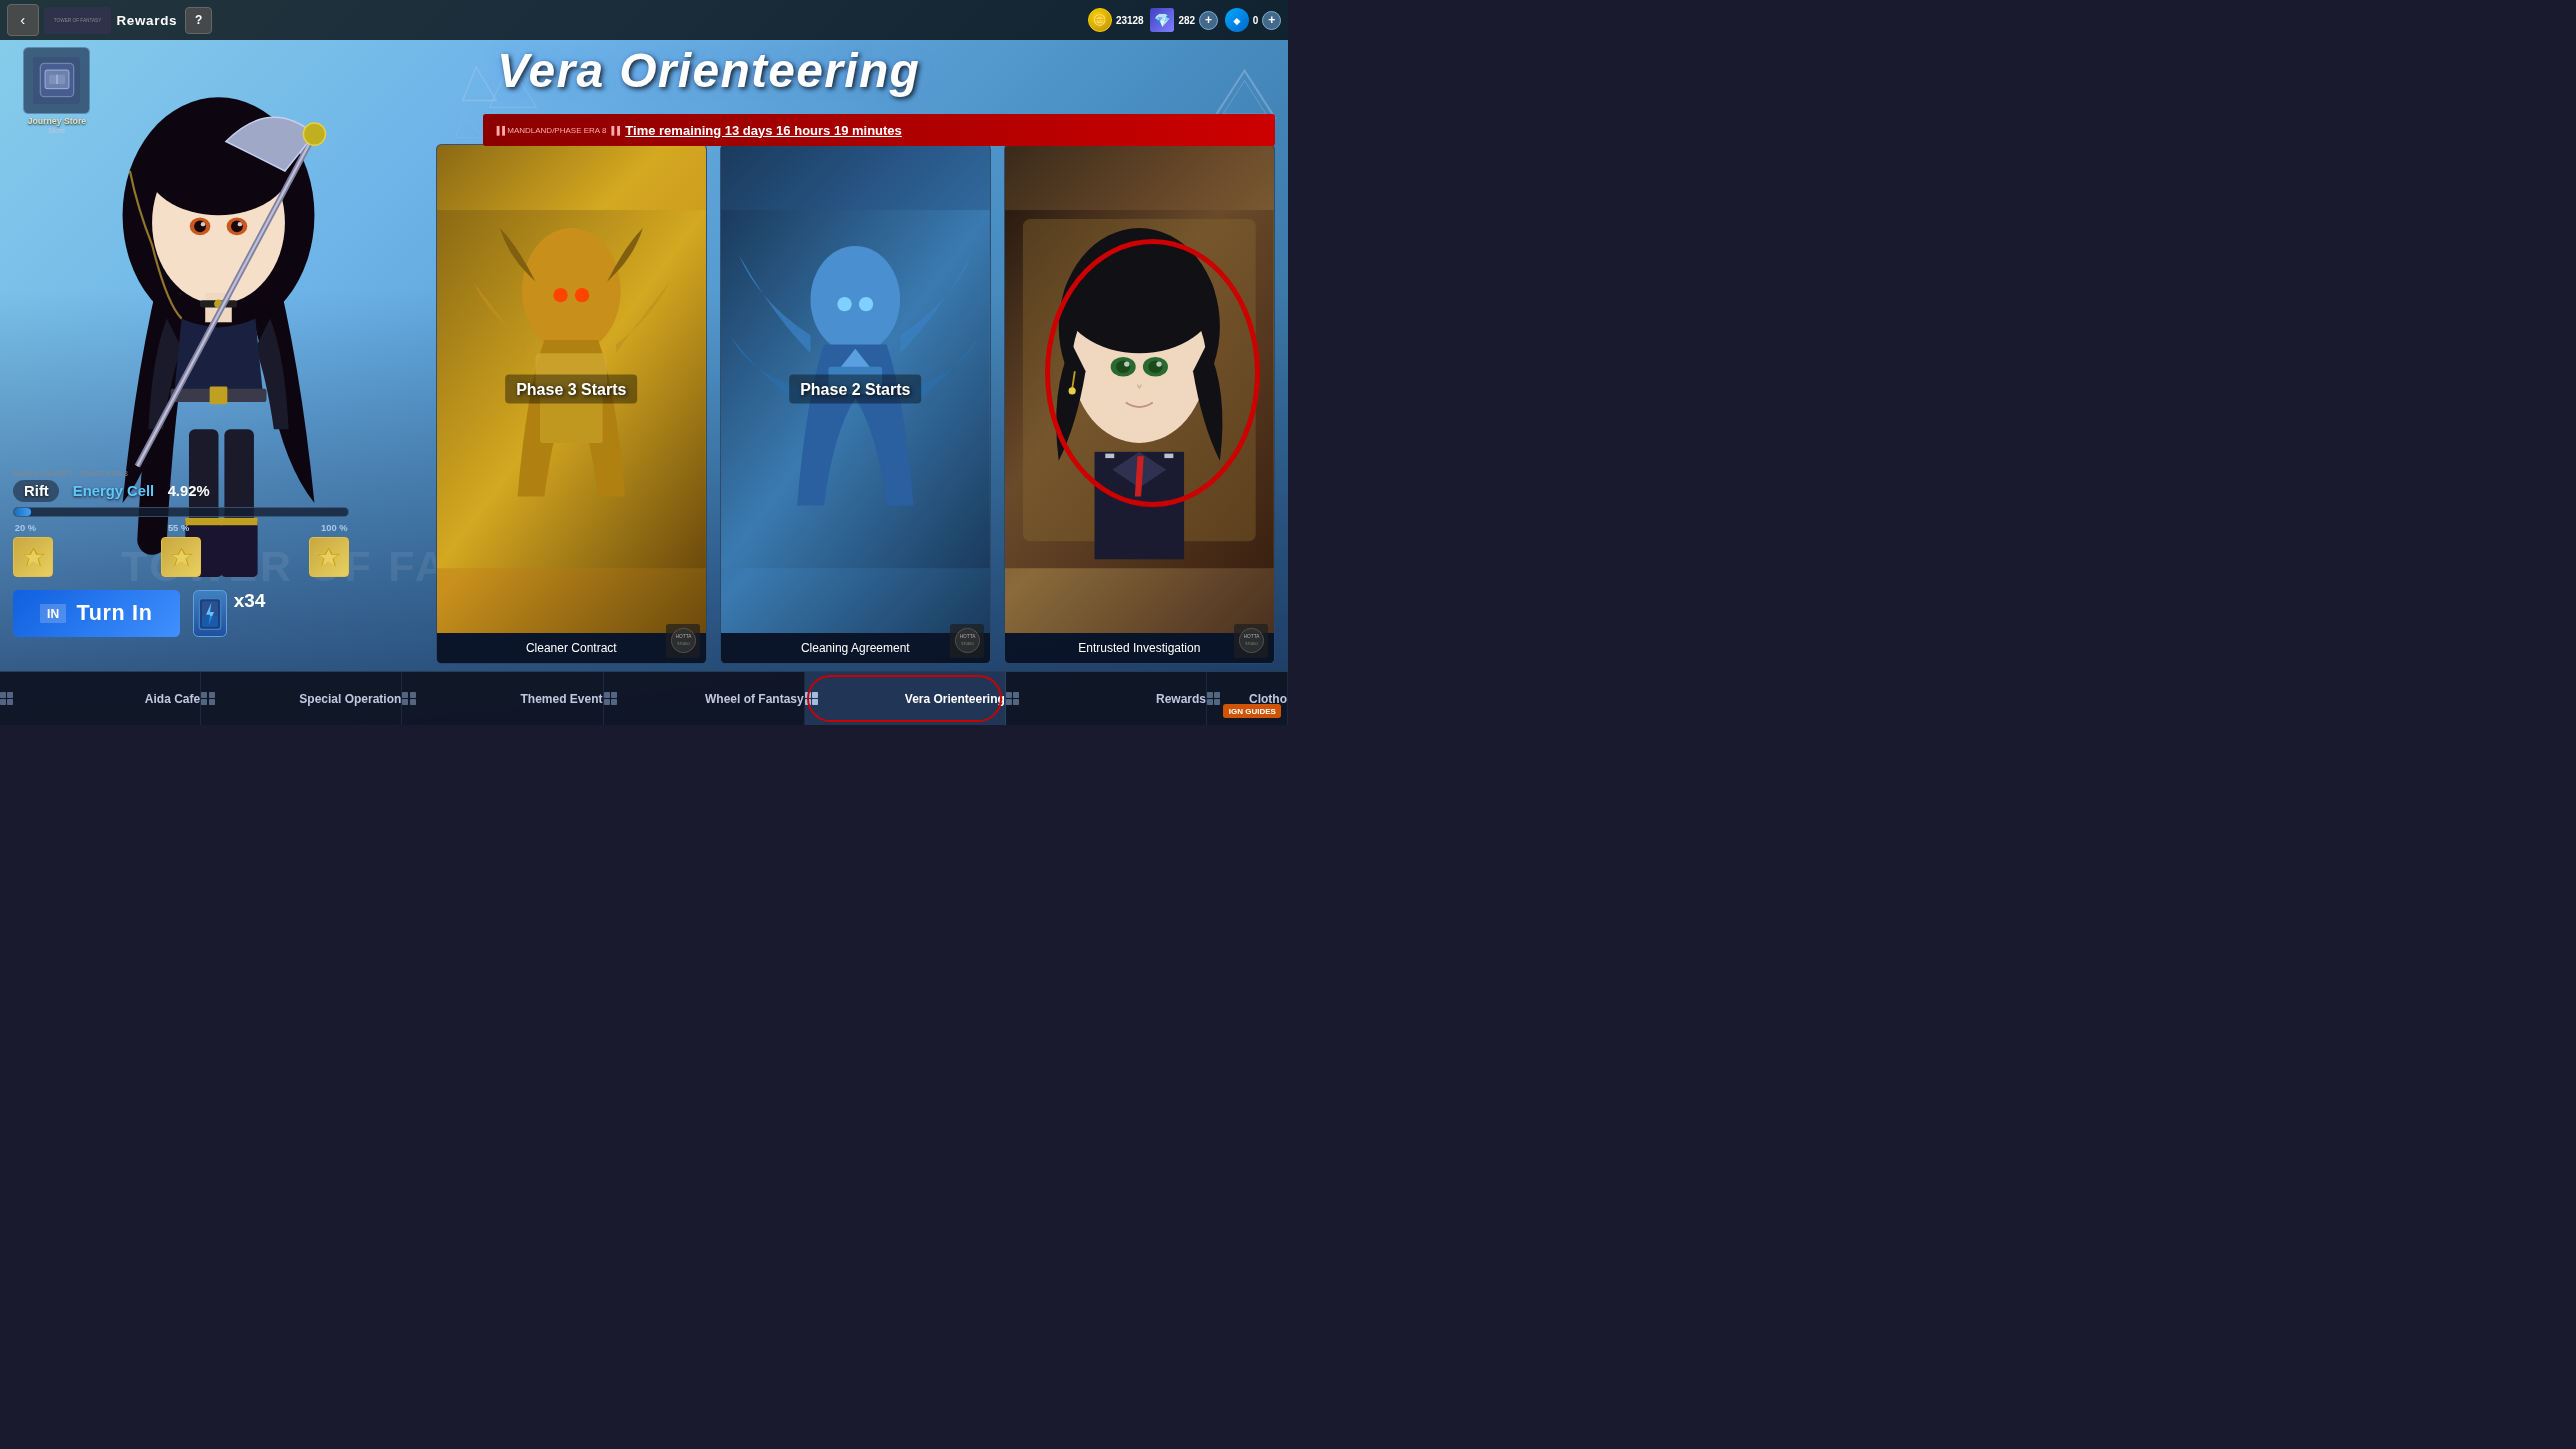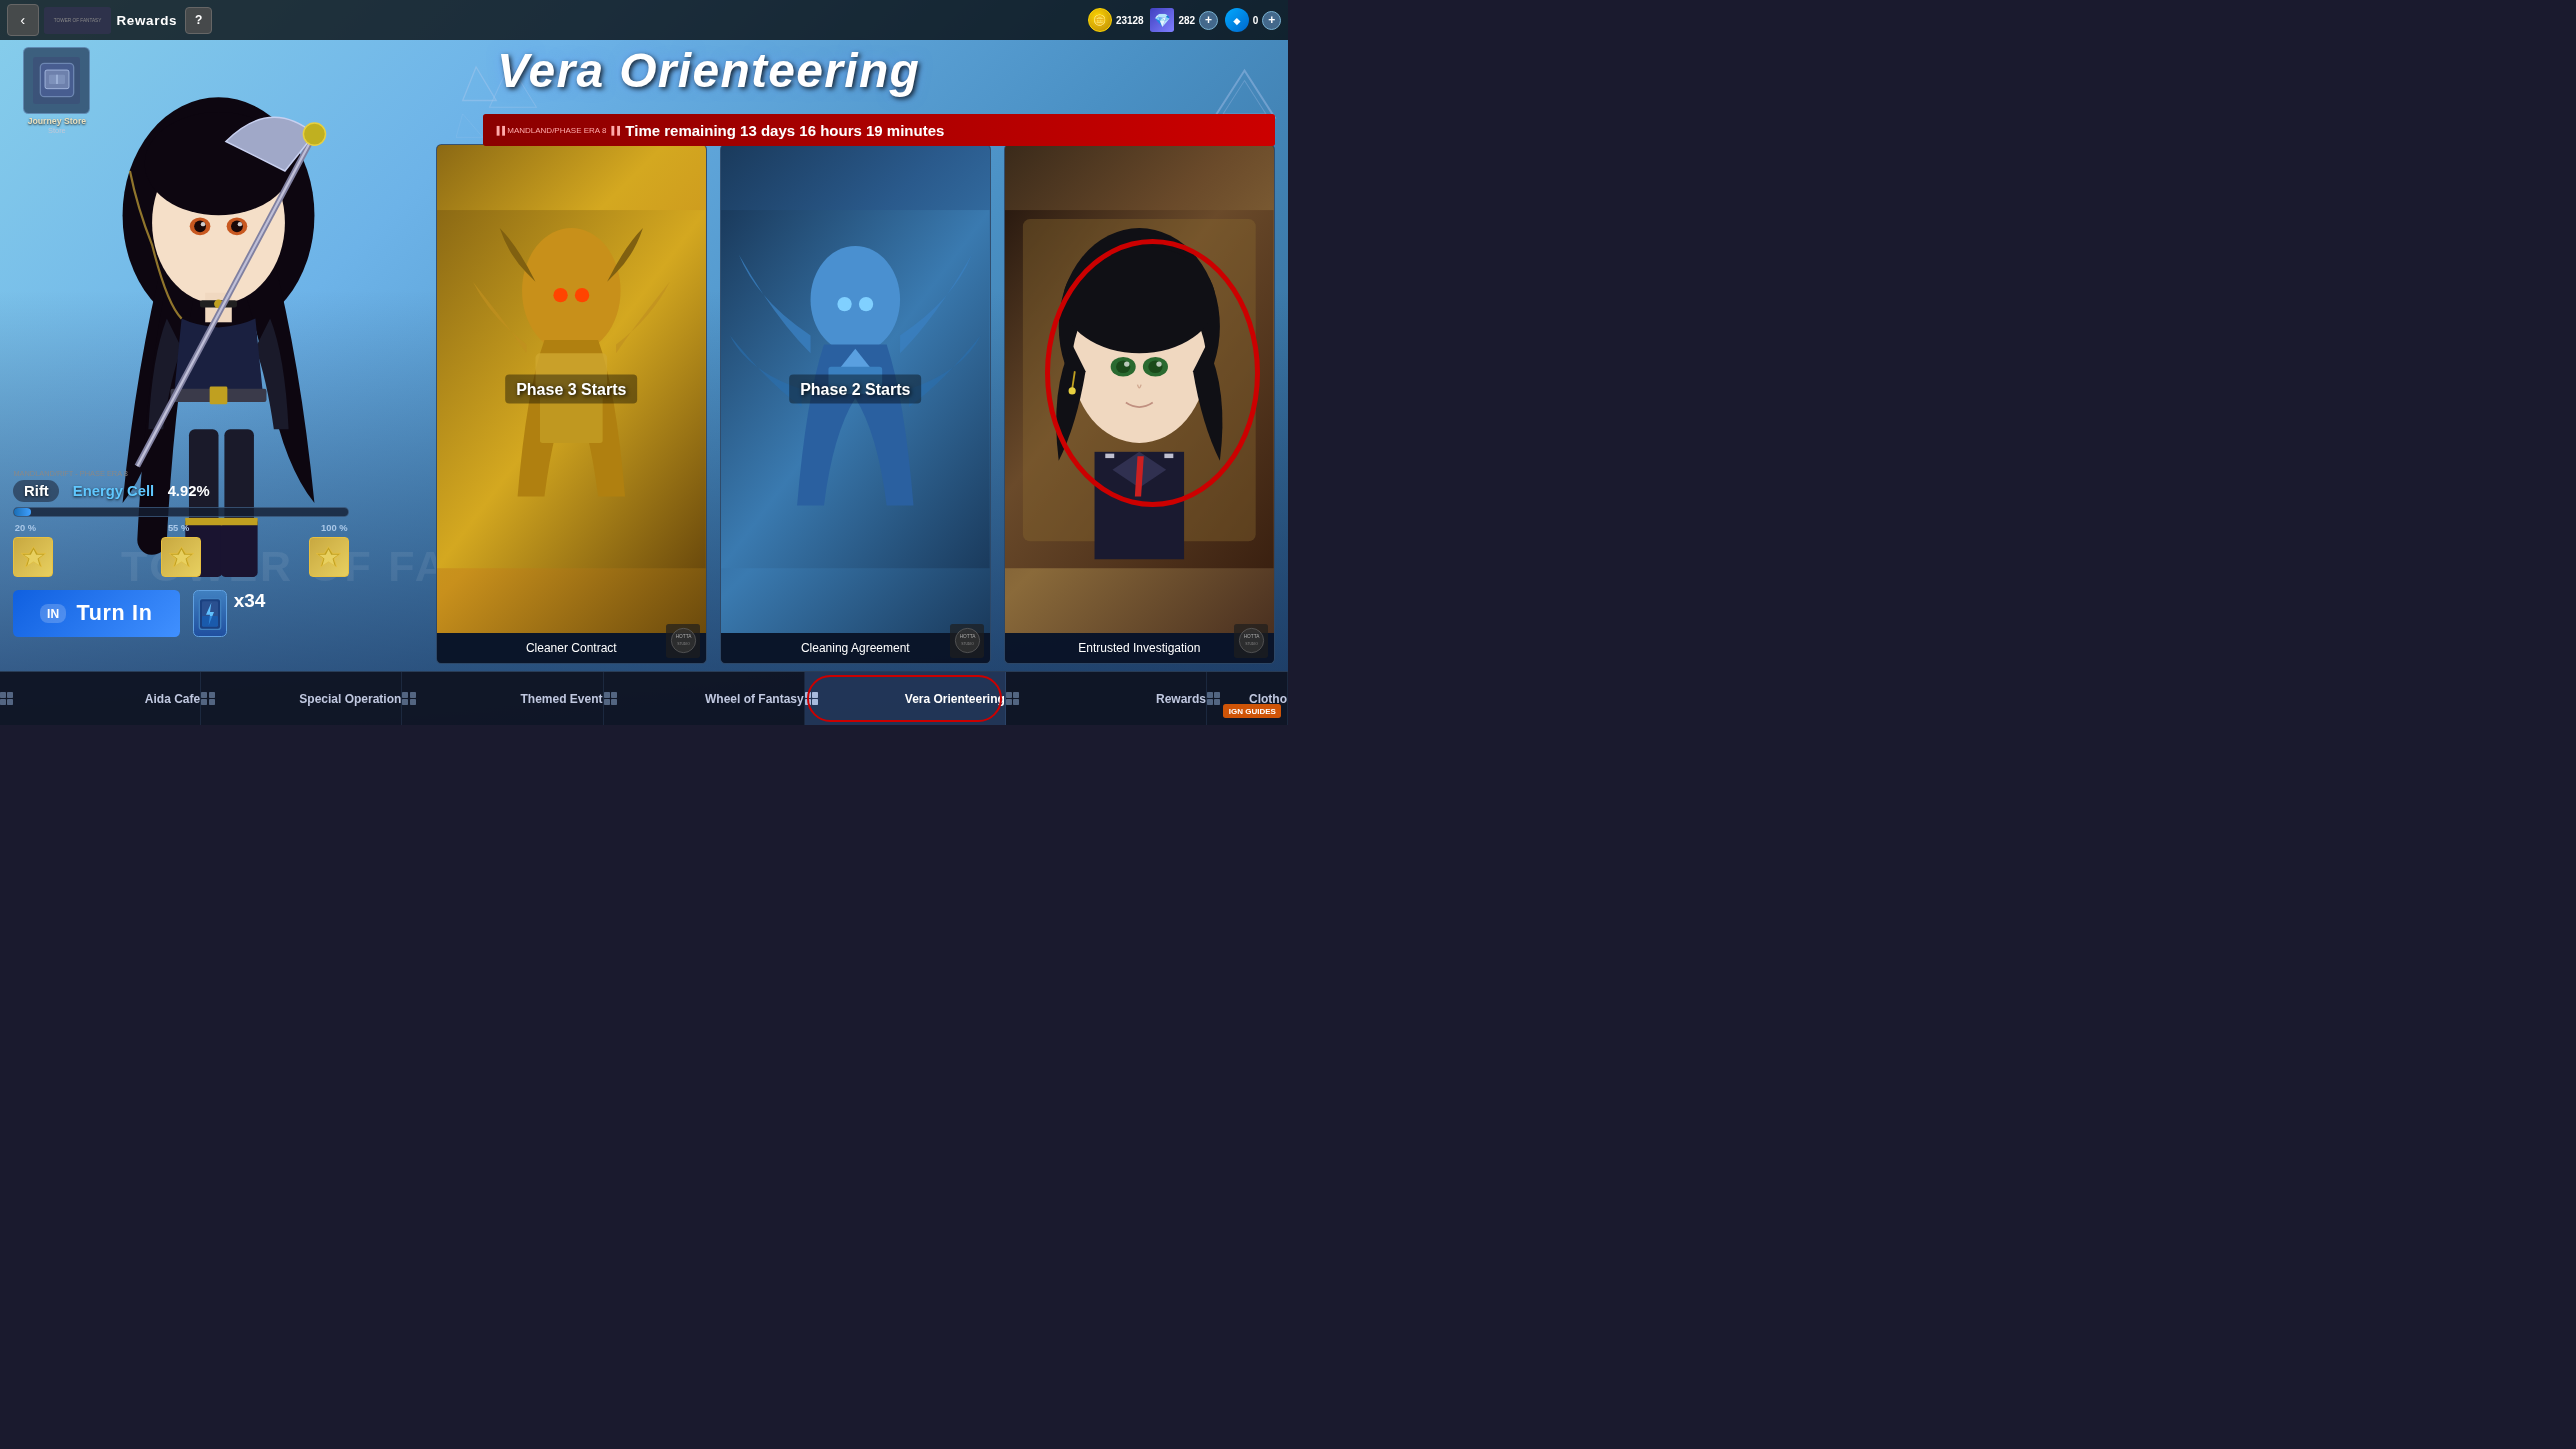--- a/index.html
+++ b/index.html
@@ -350,21 +350,21 @@
       display: flex;
       align-items: center;
       gap: 10.7px;
       cursor: pointer;
       position: relative;
       overflow: hidden;
     }
 
     .turn-in-in {
       background: rgba(255,255,255,0.2);
-      border-radius: 8px;
+      border-radius: 1px;
       padding: 2.7px 6.7px;
       color: white;
       font-size: 12px;
       font-weight: bold;
     }
 
     .turn-in-text {
       color: white;
       font-size: 21.5px;
       font-weight: bold;
@@ -452,22 +452,23 @@
       background: linear-gradient(to right, #8b0000, #cc0000);
       border-radius: 2.7px;
       display: flex;
       align-items: center;
       padding: 0 10.7px;
       z-index: 20;
     }
 
     .timer-text {
       color: white;
-      font-size: 15px;
-      font-weight: bold;
+      font-size: 13px;
+      font-weight: bold;
+      text-decoration: underline;
     }
 
     
     .phase-cards-area {
       position: absolute;
       top: 104px;
       left: 20px;
       right: 13.4px;
       bottom: 6.7px;
       display: flex;

